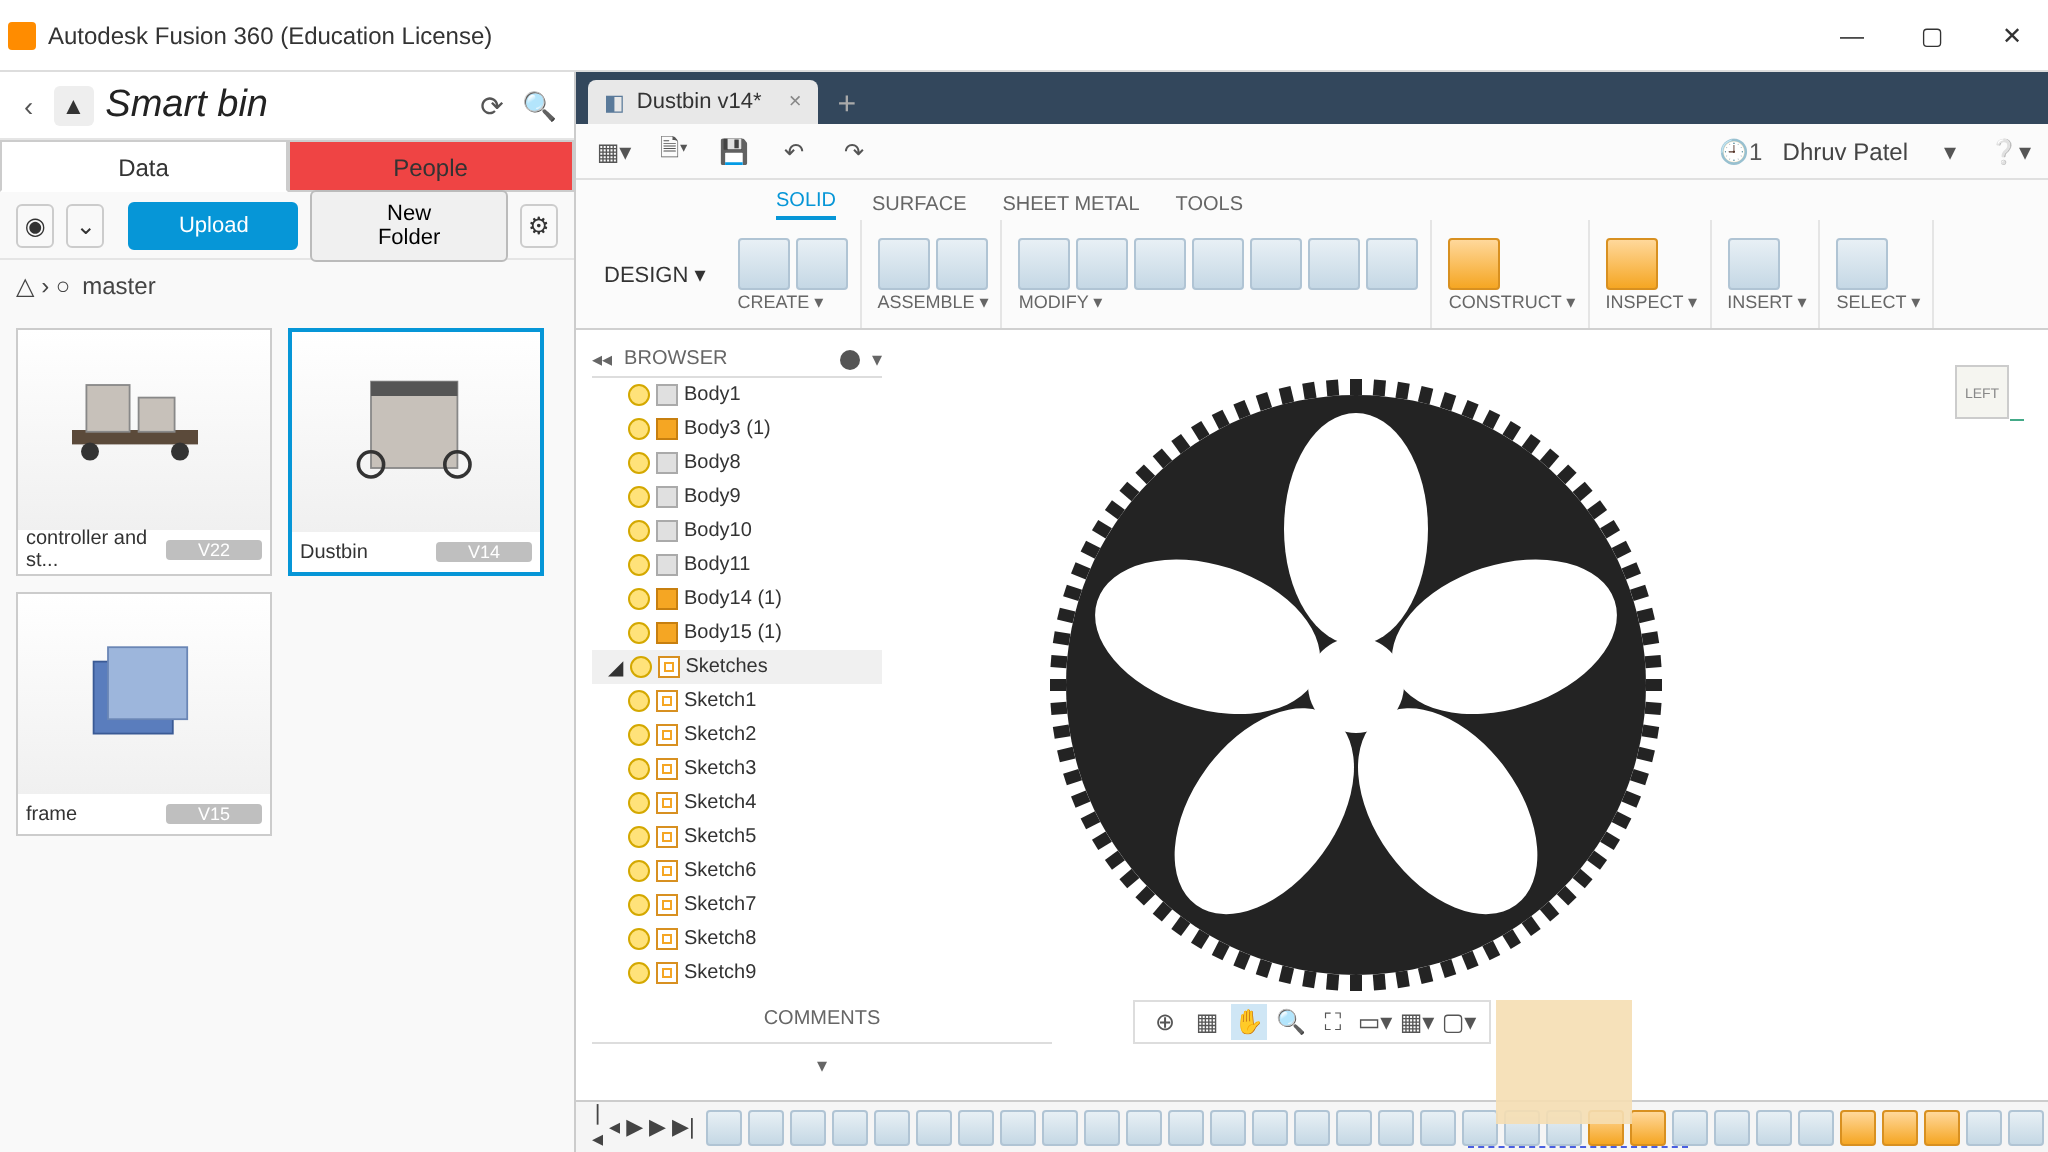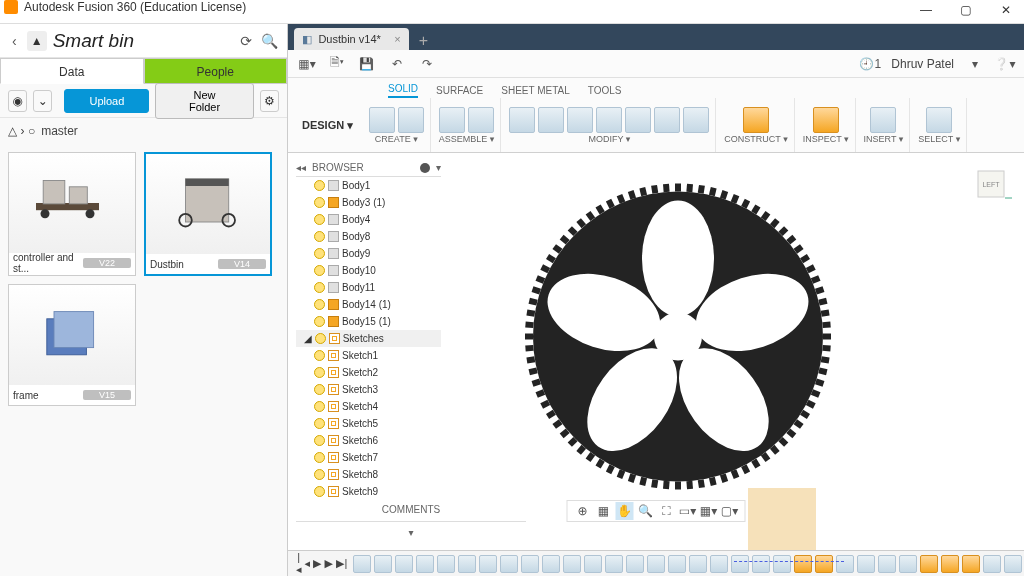--- a/index.html
+++ b/index.html
@@ -1,34 +1,34 @@
 <!DOCTYPE html>
 <html><head>
 <meta charset="utf-8">
 <style>
 * { margin: 0; padding: 0; box-sizing: border-box; font-family: 'Segoe UI', Arial, sans-serif; }
 body { width: 1024px; height: 576px; overflow: hidden; background: #f5f5f5; display: flex; flex-direction: column; font-size: 12px; color: #333; }
 
-.titlebar { height: 24px; background: #fff; display: flex; align-items: flex-start; padding: 0 4px; border-bottom: 1px solid #ddd; }
+.titlebar { height: 36px; background: #fff; display: flex; align-items: center; padding: 0 4px; border-bottom: 1px solid #ddd; }
 .titlebar .logo { width: 14px; height: 14px; background: #ff8c00; border-radius: 2px; margin-right: 6px; }
 .titlebar .title { flex: 1; font-size: 12px; }
 .titlebar .winbtns { display: flex; gap: 12px; }
 .titlebar .winbtn { width: 28px; height: 20px; display: flex; align-items: center; justify-content: center; cursor: default; font-size: 12px; }
 
 .main { flex: 1; display: flex; min-height: 0; }
 
 .sidebar { width: 288px; background: #f9f9f9; border-right: 1px solid #ccc; display: flex; flex-direction: column; }
 .crumb { height: 34px; display: flex; align-items: center; padding: 0 8px; gap: 6px; border-bottom: 1px solid #e5e5e5; background:#fff; }
 .crumb .back { font-size:14px; color:#555; padding:4px; }
 .crumb .bicon { width:20px; height:20px; background:#eee; border-radius:3px; display:flex; align-items:center; justify-content:center; }
 .crumb .btitle { flex:1; font-size:19px; font-weight:300; color:#222;font-style:italic; }
 .crumb .ic { width:18px; text-align:center; color:#555; font-size:14px; }
 
 .tabs { height:26px; display:flex; }
-.tabs .tab { flex:1; text-align:center; line-height:26px; border:1px solid #ccc; background:#84cc16; font-size:12px; }
+.tabs .tab { flex:1; text-align:center; line-height:26px; border:1px solid #ccc; background:#ef4444; font-size:12px; }
 .tabs .tab.active { background:#fff; border-bottom:1px solid #fff; }
 
 .toolbar2 { height:34px; display:flex; align-items:center; padding:0 8px; gap:6px; border-bottom:1px solid #e5e5e5; }
 .toolbar2 .sp { flex:1; }
 .btn { padding:5px 24px; border:1px solid #bbb; background:#f0f0f0; border-radius:3px; font-size:11px; }
 .btn.primary { background:#0696d7; color:#fff; border-color:#0696d7; }
 .mini { width:22px; height:22px; border:1px solid #ccc; border-radius:3px; display:flex; align-items:center; justify-content:center; font-size:12px; }
 
 .masterrow { height:26px; display:flex; align-items:center; padding:0 8px; gap:6px; font-size:12px; color:#444; }
 
@@ -50,22 +50,22 @@
 .qat { height:28px; background:#fbfbfb; display:flex; align-items:center; padding:0 10px; gap:12px; border-bottom:1px solid #e0e0e0; }
 .qicon { width:18px; height:18px; display:flex; align-items:center; justify-content:center; color:#555; }
 .qat .sp { flex:1; }
 .qat .user { font-size:12px; color:#444; }
 
 .ribbon { background:#fbfbfb; border-bottom:1px solid #d0d0d0; }
 .rtabs { height:20px; display:flex; gap:18px; padding-left:100px; font-size:10px; align-items:flex-end; }
 .rtab { color:#666; padding-bottom:2px; }
 .rtab.active { color:#0696d7; border-bottom:2px solid #0696d7; }
 .rbody { height:54px; display:flex; align-items:center; padding:0 6px; gap:2px; }
-.rdesign { font-size:11px; font-weight:700; padding:0 8px; color:#333; }
-.rgroup { display:flex; flex-direction:column; align-items:center; padding:0 6px; border-right:1px solid #e5e5e5; height:100%; justify-content:center; }
+.rdesign { font-size:11px; font-weight:400; padding:0 8px; color:#333; }
+.rgroup { display:flex; flex-direction:column; padding:0 6px; border-right:1px solid #e5e5e5; height:100%; justify-content:center; }
 .rgroup .icons { display:flex; gap:3px; align-items:center; }
 .ricon { width:26px; height:26px; background:linear-gradient(#e8f0f5,#c5d8e5); border:1px solid #b0c4d4; border-radius:2px; }
 .ricon.or { background:linear-gradient(#ffd89b,#f5a623); border-color:#d89020; }
 .rgroup .glabel { font-size:9px; color:#666; margin-top:1px; }
 
 .canvaswrap { flex:1; display:flex; min-height:0; position:relative; background:#fff; }
 .browser { width:145px; position:absolute; left:8px; top:6px; z-index:2; background:#fff; }
 .browser .bh { height:18px; display:flex; align-items:center; gap:6px; font-size:10px; color:#666; border-bottom:1px solid #ddd; }
 .browser .bh .dot { width:10px; height:10px; border-radius:50%; background:#555; margin-left:auto; }
 .blist { font-size:10px; }
@@ -275,25 +275,20 @@
         <div class="blist" id="bodies-list">
             <div class="bitem">
               <div class="bulb"></div>
               <div class="cube "></div>
               <span>Body1</span>
             </div>
             <div class="bitem">
               <div class="bulb"></div>
               <div class="cube or"></div>
               <span>Body3 (1)</span>
-            </div>
-            <div class="bitem">
-              <div class="bulb"></div>
-              <div class="cube "></div>
-              <span>Body4</span>
             </div>
             <div class="bitem">
               <div class="bulb"></div>
               <div class="cube "></div>
               <span>Body8</span>
             </div>
             <div class="bitem">
               <div class="bulb"></div>
               <div class="cube "></div>
               <span>Body9</span>

